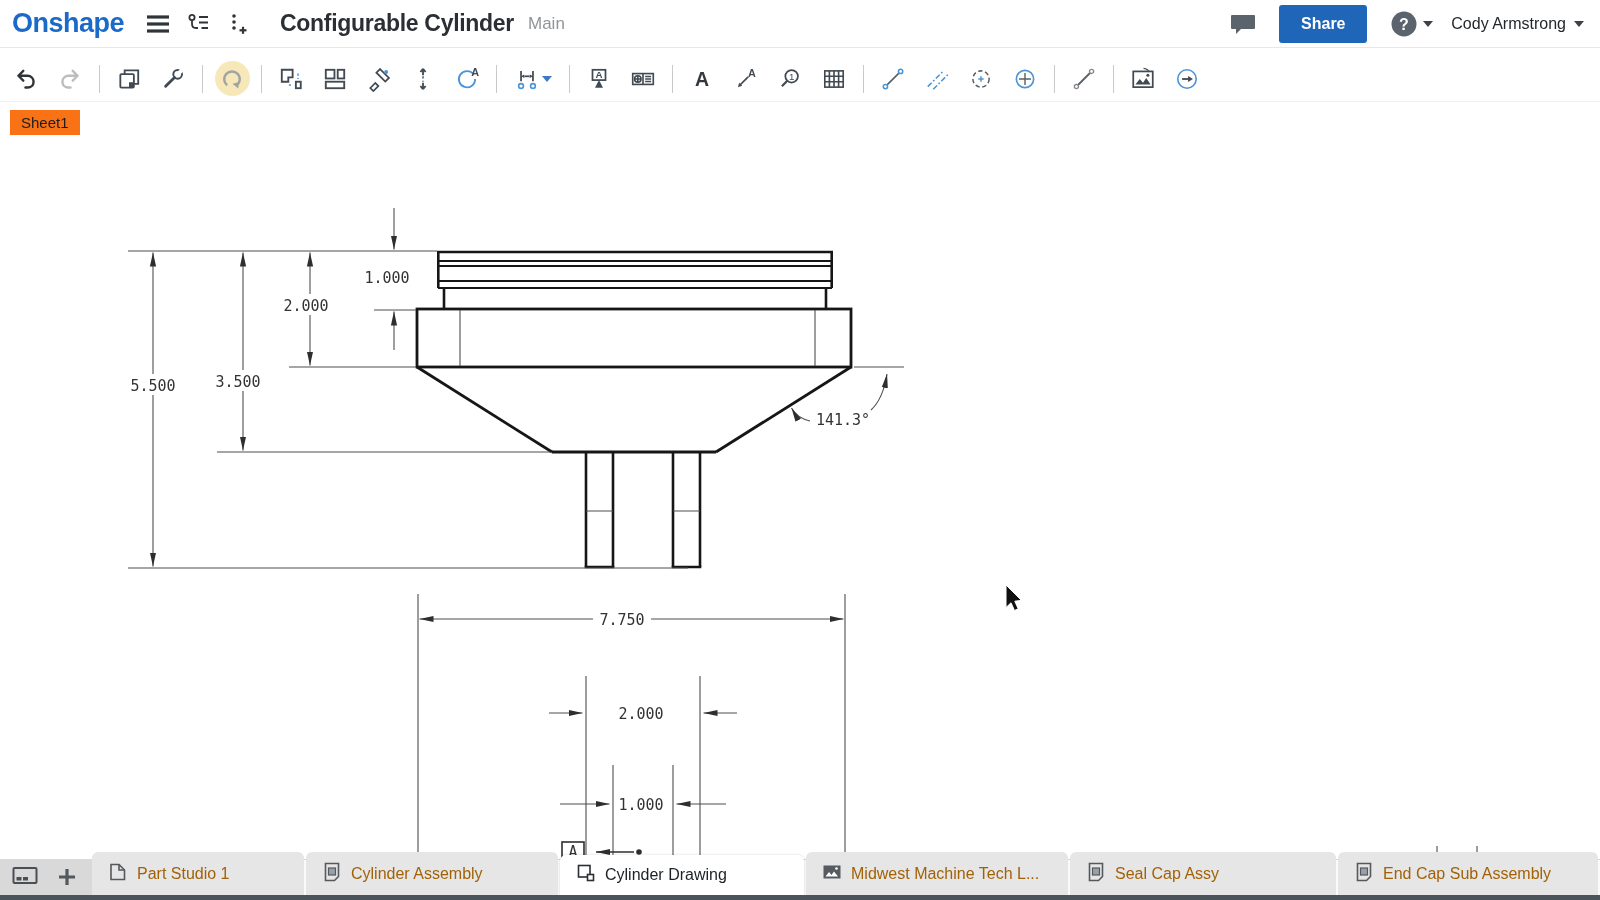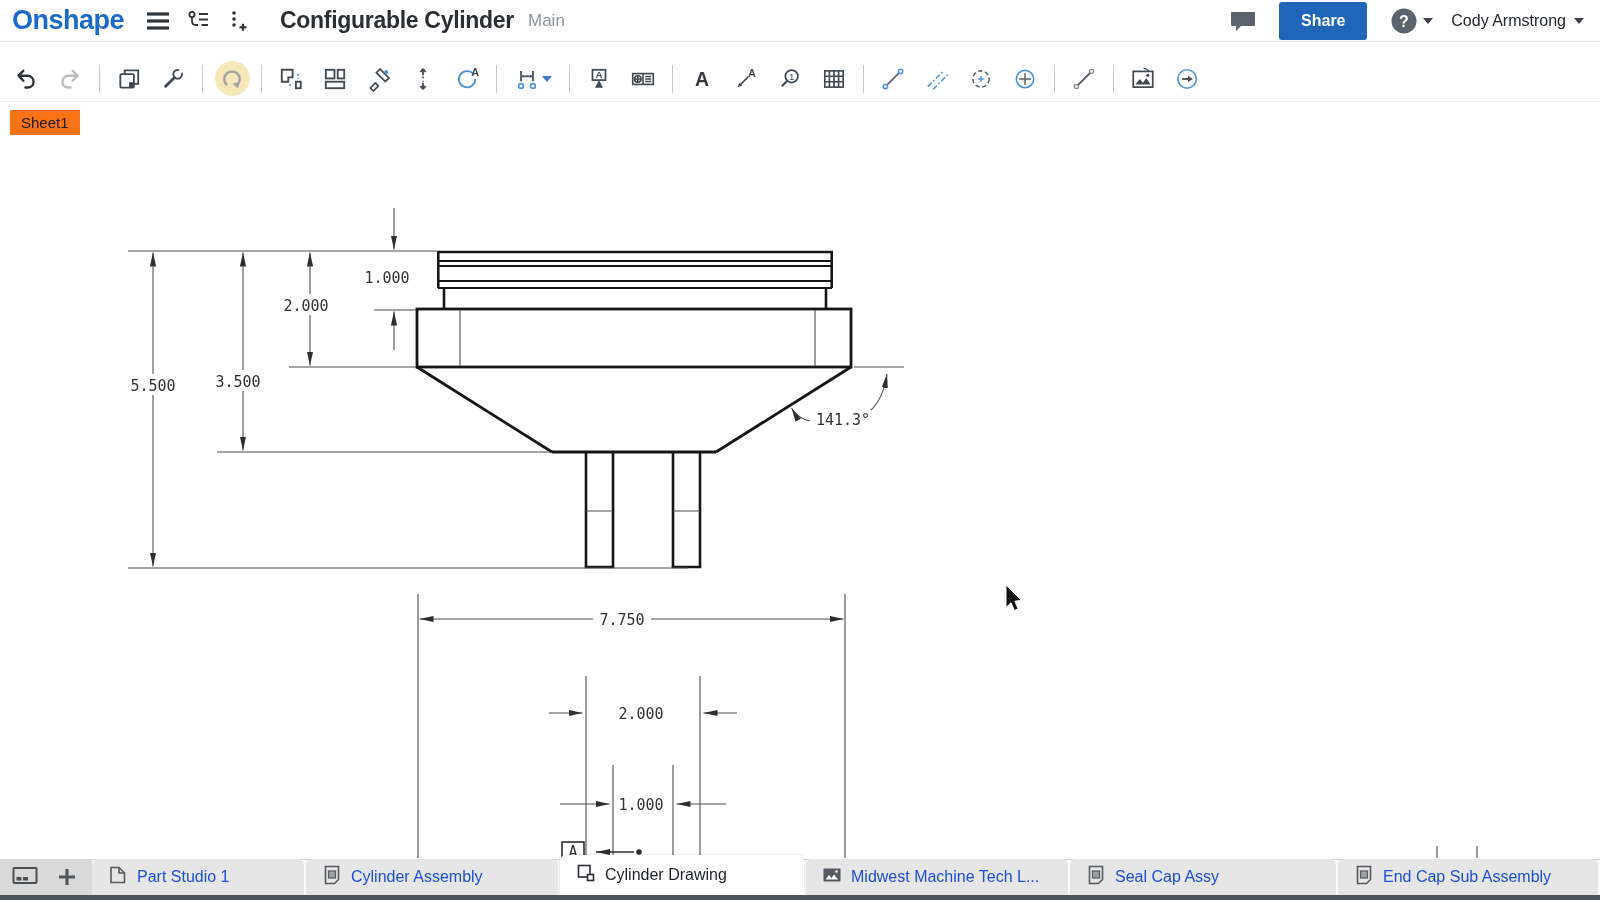--- a/index.html
+++ b/index.html
@@ -1,20 +1,20 @@
 <!DOCTYPE html>
 <html><head>
 <meta charset="utf-8">
 <style>
   * { margin:0; padding:0; box-sizing:border-box; }
   html,body { width:1600px; height:900px; overflow:hidden; background:#fff;
     font-family:"Liberation Sans", sans-serif; }
 
   
-  .hdr { position:absolute; top:0; left:0; right:0; height:42px; background:#fff;
+  .hdr { position:absolute; top:0; left:0; right:0; height:48px; background:#fff;
     border-bottom:1px solid #e7e7e7; display:flex; align-items:center; z-index:30; }
   .logo { font-size:27px; font-weight:bold; color:#1b6ac9; margin:0 14px 0 12px; letter-spacing:-0.5px; }
   .hico { width:40px; height:40px; display:flex; align-items:center; justify-content:center; cursor:pointer; }
   .doc-title { font-size:23px; font-weight:bold; color:#2b2f33; margin-left:22px; letter-spacing:-0.3px; }
   .ws-name { font-size:17px; color:#919599; margin-left:14px; margin-top:0; }
   .hdr-right { margin-left:auto; display:flex; align-items:center; }
   .share-btn { background:#2066b8; color:#fff; font-size:16px; font-weight:bold;
     border:none; border-radius:3px; width:88px; height:38px; margin:0 18px 0 16px; cursor:pointer; }
   .user { font-size:16px; color:#24282c; margin:0 8px 0 14px; }
   .caret-down { width:0; height:0; border-left:5px solid transparent; border-right:5px solid transparent;
@@ -39,23 +39,23 @@
   .sheet-svg { position:absolute; top:0; left:0; z-index:1; }
   .dimtxt { font-family:"DejaVu Sans Mono", monospace; font-size:15px; fill:#333; }
 
   
   .bstrip { position:absolute; left:0; right:0; bottom:0; height:5px; background:#4c545b; z-index:31; }
   .tabbar { position:absolute; left:0; right:0; bottom:5px; height:36px; background:#fafafa;
     border-top:1px solid #d6d6d6; display:flex; align-items:flex-end; z-index:30; }
   .tabtools { width:92px; height:36px; background:#d9d9d9; display:flex; align-items:center;
     justify-content:space-evenly; }
   .tabtools .hico { width:36px; height:34px; }
-  .tab { height:36px; display:flex; align-items:center; gap:9px; padding:0 16px;
+  .tab { height:43px; display:flex; align-items:center; gap:9px; padding:0 16px;
     background:#e6e6e6; border-radius:6px 6px 0 0; margin-right:2px; cursor:pointer;
-    font-size:16px; color:#1d4ed8; white-space:nowrap; overflow:hidden; }
+    font-size:16px; color:#a16207; white-space:nowrap; overflow:hidden; }
   .tab.active { height:40px; background:#fff; color:#1d2125; box-shadow:0 0 3px rgba(0,0,0,0.15); }
   .tab .lbl { overflow:hidden; text-overflow:ellipsis; }
   .t-partstudio { width:212px; } .t-cylasm { width:252px; } .t-cyldrw { width:244px; }
   .t-midwest { width:262px; } .t-endcap { width:260px; } .t-sealcap { flex:1; }
 </style>
 </head>
 <body>
 
 <svg class="sheet-svg" width="1600" height="900" viewBox="0 0 1600 900">
   <defs>

